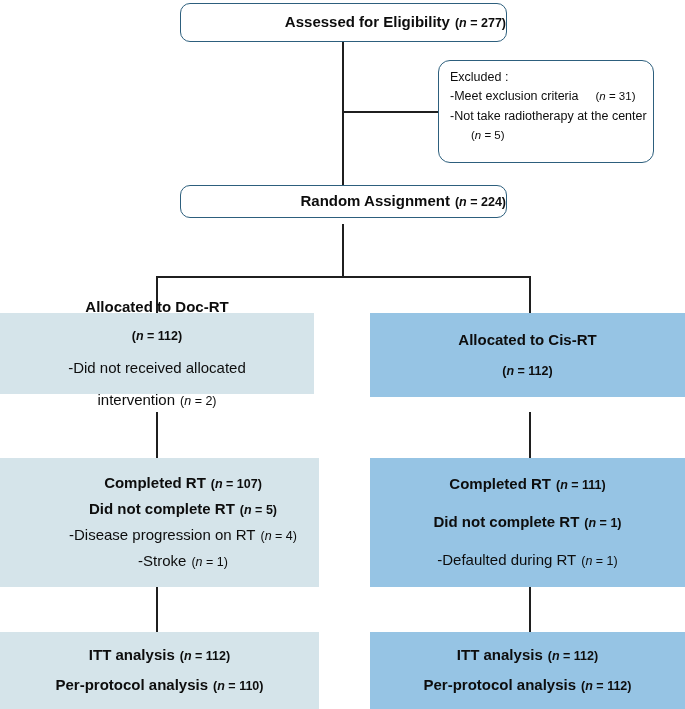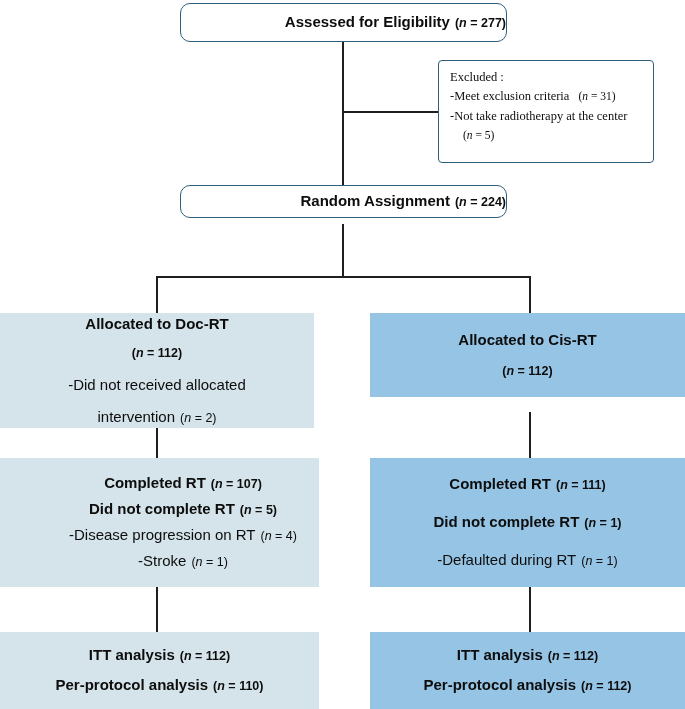--- a/index.html
+++ b/index.html
@@ -41,40 +41,39 @@
   .bold  { font-weight: 700; }
   .count { font-size: 12.5px; margin-left: 5px; }
   .count:empty { margin: 0; }
   .count.solo { margin-left: 0; }
   .count i { font-style: italic; font-weight: inherit; }
   .tight { margin-top: -4px; }
 
   
   #excluded-box {
     left: 438px; top: 60px; width: 216px; height: 103px;
-    border-radius: 4px;
+    border-radius: 12px;
     display: block;
     text-align: left;
     padding: 7px 6px 6px 11px;
-    font-family: Liberation Serif, serif;
   }
   #excluded-box .xline { font-size: 12.5px; line-height: 19.4px; white-space: nowrap; }
-  #excluded-box .count { font-size: 11.5px; margin-left: 9px; }
+  #excluded-box .count { font-size: 11.5px; margin-left: 17px; }
   #excluded-box .indent { padding-left: 4px; }
 
   
   .vline, .hline { position: absolute; background: #1f1f1f; }
   .vline { width: 2px; }
   .hline { height: 2px; }
 
   
   #assessed-box { left: 180px; top: 3px;   width: 327px; height: 39px; }
   #random-box   { left: 180px; top: 185px; width: 327px; height: 33px; }
 
-  #alloc-left-box      { left: 0;     top: 313px; width: 314px; height: 115px;  gap: 12px; }
+  #alloc-left-box      { left: 0;     top: 313px; width: 314px; height: 81px;  gap: 12px; }
   #alloc-right-box     { left: 370px; top: 313px; width: 315px; height: 84px;  gap: 10px; }
   #completed-left-box  { left: 0;     top: 458px; width: 319px; height: 129px; gap: 5px; padding-left: 47px; }
   #completed-right-box { left: 370px; top: 458px; width: 315px; height: 129px; gap: 17px; text-align: right; }
   #itt-left-box        { left: 0;     top: 632px; width: 319px; height: 77px;  gap: 9px; }
   #itt-right-box       { left: 370px; top: 632px; width: 315px; height: 77px;  gap: 9px; }
 
   #conn-assessed-random { left: 342px; top: 42px;  height: 143px; }
   #conn-to-excluded     { left: 343px; top: 111px; width: 96px; }
   #conn-random-down     { left: 342px; top: 224px; height: 53px; }
   #conn-split           { left: 156px; top: 276px; width: 375px; }

